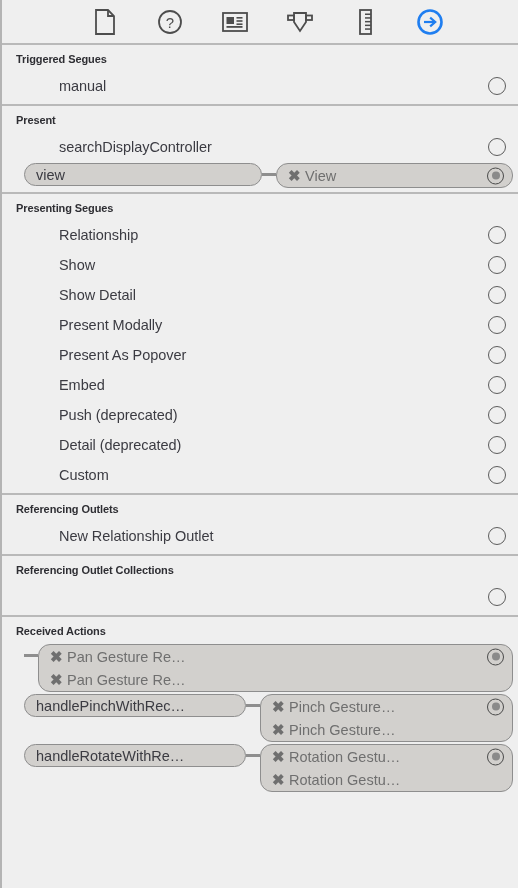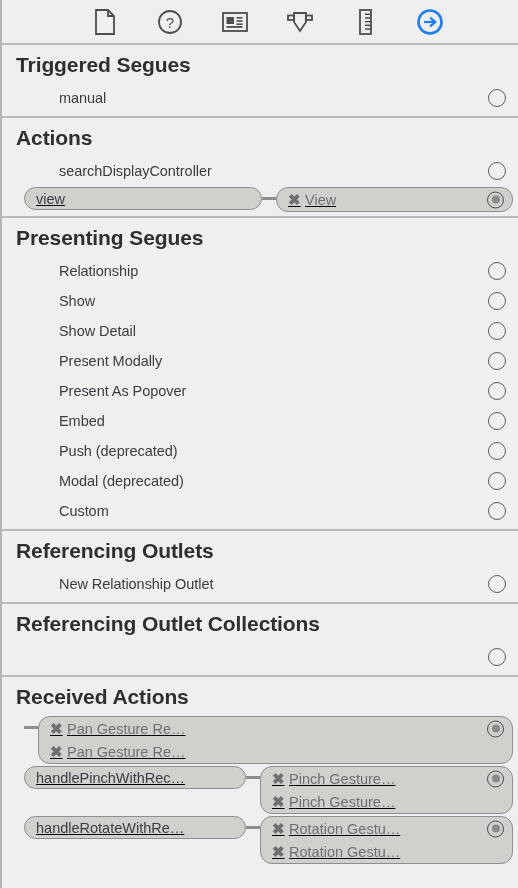--- a/index.html
+++ b/index.html
@@ -35,21 +35,21 @@
     background:transparent; border:none;
     cursor:default;
   }
   .tb-btn svg { display:block; }
 
   
   .section { border-bottom:2px solid #b9b9b9; }
   .section:last-child { border-bottom:none; }
 
   .sec-head {
-    font-size:21px;
+    font-size:11px;
     font-weight:bold;
     color:#2e2e33;
     padding:8px 0 6px 14px;
     letter-spacing:-0.1px;
   }
 
   
   .row {
     position:relative;
     height:30px;
@@ -73,21 +73,20 @@
     background:transparent;
   }
 
   
   .conn-row {
     position:relative;
     display:flex;
     align-items:flex-start;
     padding:1px 0 1px 22px;
     min-height:26px;
-    text-decoration:underline;
   }
 
   .pill-left {
     flex:0 0 auto;
     height:23px;
     background:#d2d0cd;
     border:1px solid #8e8e8e;
     border-radius:12px;
     display:flex;
     align-items:center;
@@ -228,21 +227,21 @@
       <div class="section">
         <div class="sec-head">Triggered Segues</div>
         <div class="sec-pad-small">
           <div class="row">
             <span class="row-label">manual</span>
             <span class="circle"></span>
           </div>
         </div>
       </div>
       <div class="section">
-        <div class="sec-head">Actions</div>
+        <div class="sec-head">Present</div>
         <div class="sec-pad-small">
           <div class="row">
             <span class="row-label">searchDisplayController</span>
             <span class="circle"></span>
           </div>
           <div class="conn-row">
             <div class="pill-left w-view">view</div>
             <div class="link">
               <i></i>
             </div>
@@ -281,21 +280,21 @@
           </div>
           <div class="row">
             <span class="row-label">Embed</span>
             <span class="circle"></span>
           </div>
           <div class="row">
             <span class="row-label">Push (deprecated)</span>
             <span class="circle"></span>
           </div>
           <div class="row">
-            <span class="row-label">Modal (deprecated)</span>
+            <span class="row-label">Detail (deprecated)</span>
             <span class="circle"></span>
           </div>
           <div class="row">
             <span class="row-label">Custom</span>
             <span class="circle"></span>
           </div>
         </div>
       </div>
       <div class="section">
         <div class="sec-head">Referencing Outlets</div>

